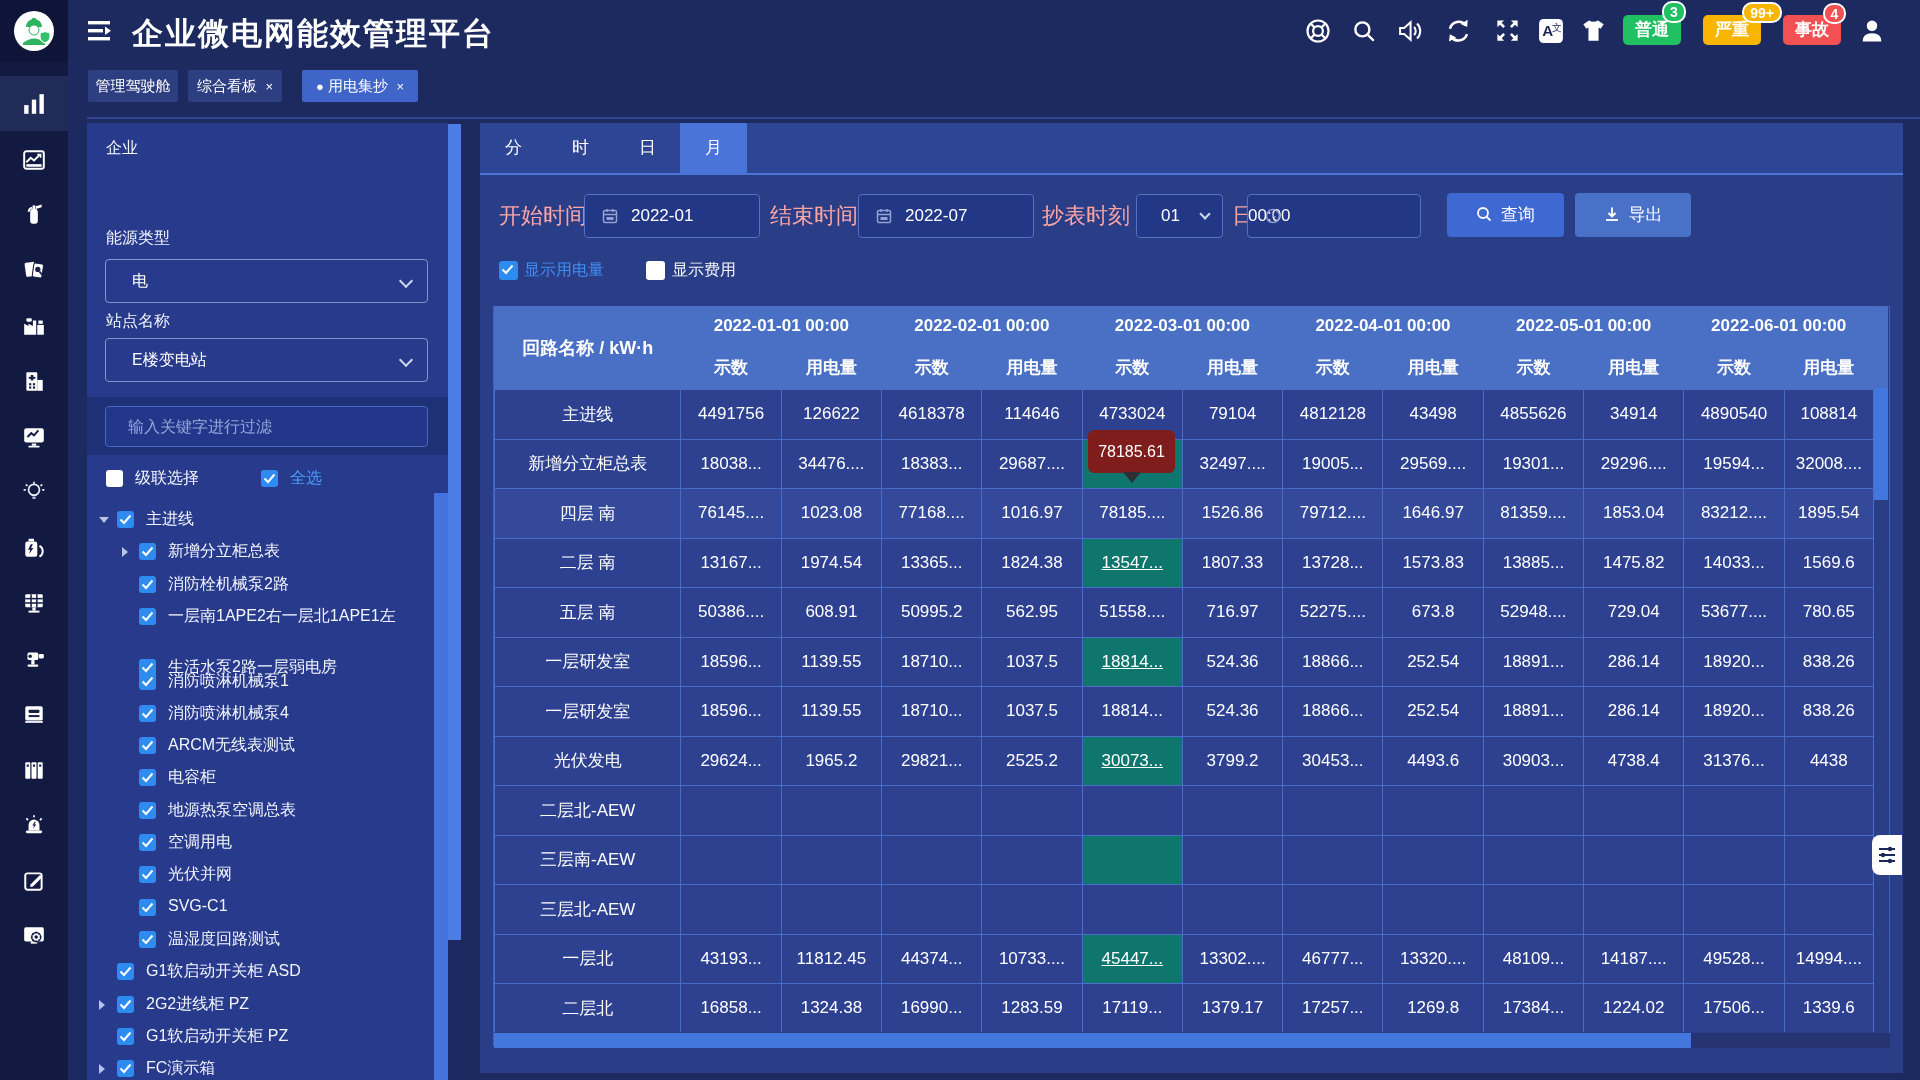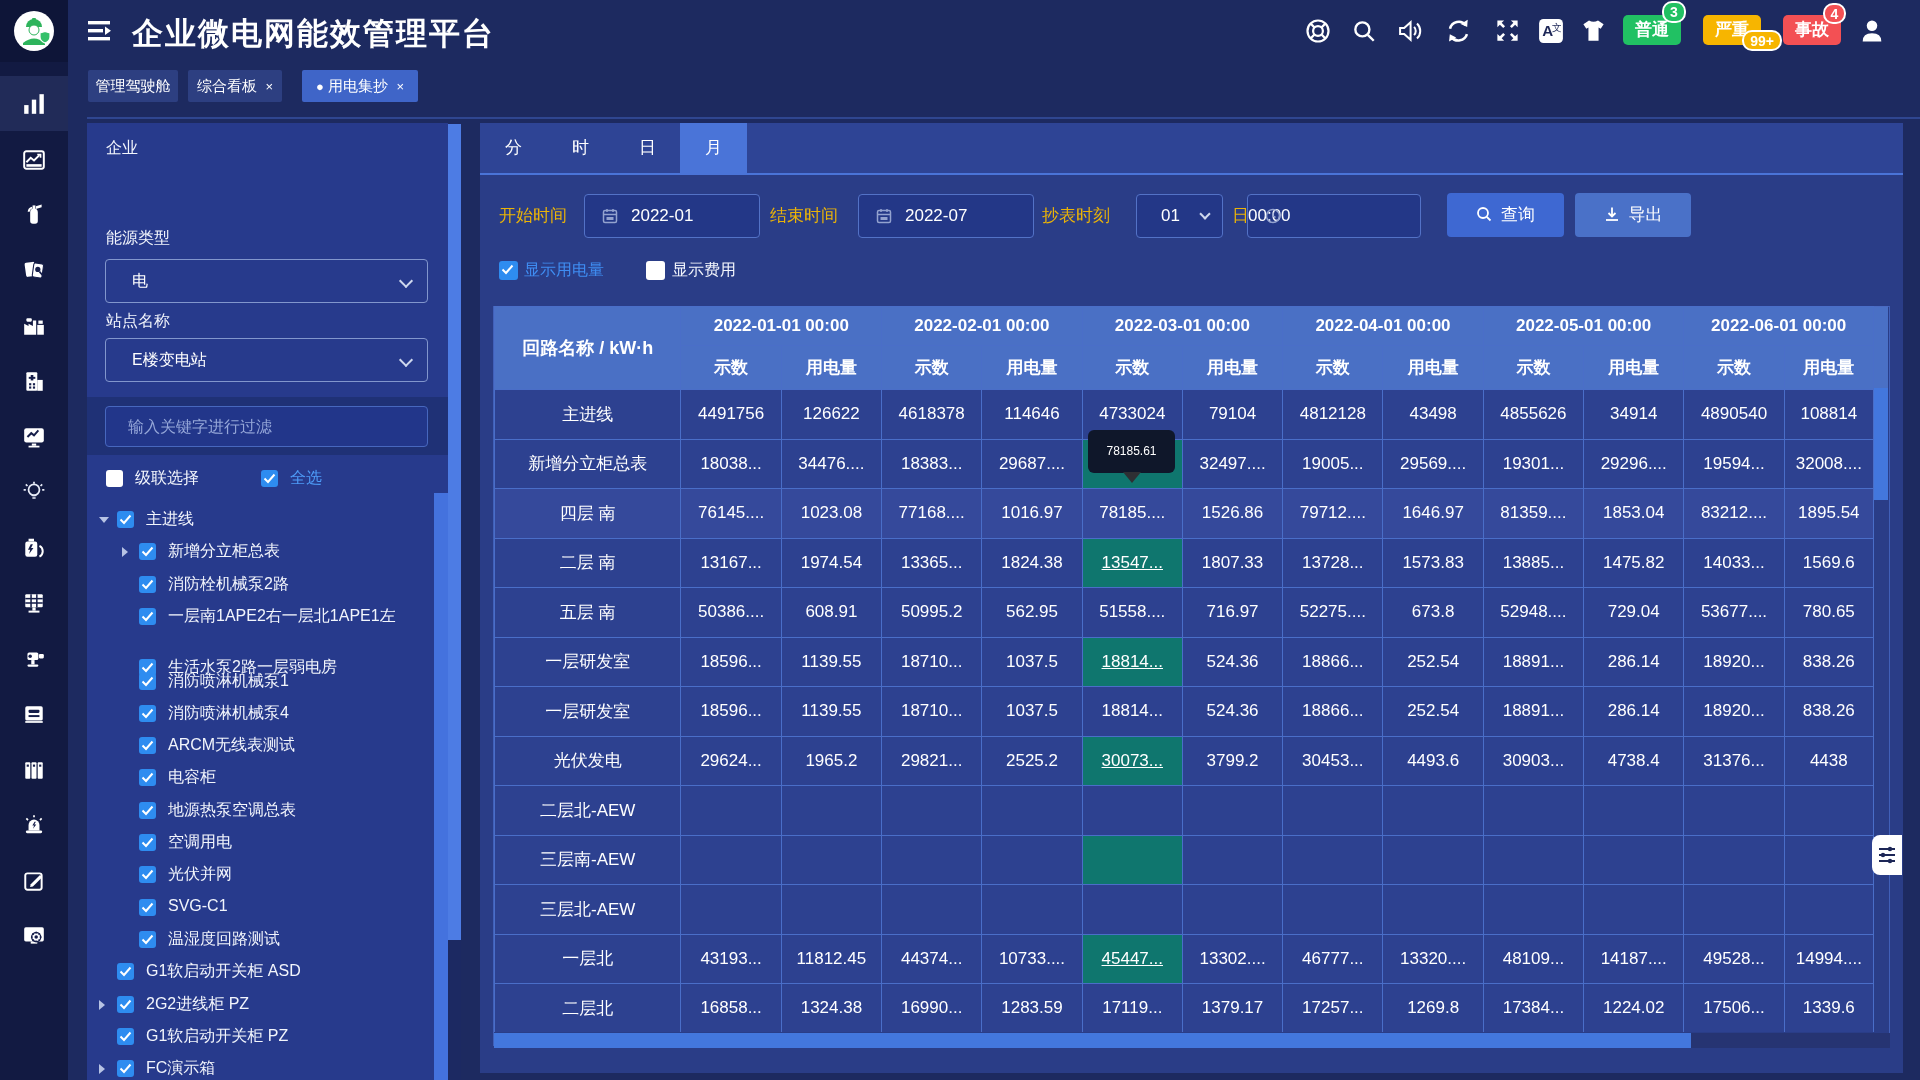--- a/index.html
+++ b/index.html
@@ -34,41 +34,41 @@
 .trow{left:0;height:32px;width:361px;font-size:16px;color:#f2f5fc;}
 
 #pscroll{left:448px;top:123px;width:13px;height:957px;background:#1c2962;}
 #pthumb{left:448px;top:124px;width:13px;height:816px;background:#4d7ce4;}
 #tthumb{left:434px;top:493px;width:14px;height:587px;background:#4472de;}
 
 #main{left:480px;top:123px;width:1423px;height:950px;background:#2a3d87;}
 #mtabbar{left:0;top:0;width:1423px;height:52px;background:#2e4495;border-bottom:2px solid #4a74d8;}
 .mtab{top:0;width:67px;height:50px;line-height:50px;text-align:center;font-size:17px;color:#fff;}
 #mtabact{left:200px;top:0;width:67px;height:52px;background:#4a74d8;}
-.flabel{top:71px;height:44px;line-height:44px;font-size:17px;color:#eab308;}
+.flabel{top:71px;height:44px;line-height:44px;font-size:22px;color:#fca5a5;}
 .finput{top:71px;height:44px;border:1px solid #5372c6;border-radius:4px;background:#233787;color:#fff;font-size:17px;line-height:42px;}
 .fbtn{top:70px;height:44px;border-radius:4px;color:#fff;font-size:17px;text-align:center;line-height:44px;}
 .cal{position:absolute;left:17px;top:13px;}
 .ccb{top:138px;width:19px;height:19px;border-radius:3px;}
 
 #card{left:13px;top:183px;width:1397px;height:740px;border:1px solid #4160b8;}
 #tblwrap{left:14px;top:183px;width:1380px;height:726px;overflow:hidden;}
 table{border-collapse:collapse;table-layout:fixed;width:1380px;}
 td,th{border:1px solid #4a6ec8;text-align:center;color:#fff;overflow:hidden;white-space:nowrap;}
 thead th{background:#4a70c5;font-size:17px;font-weight:bold;}
 tbody td{font-size:17px;}
 tr.odd td{background:#2d4190;}
 tr.even td{background:#2d4190;}
 tr.hov td{background:#35499b;}
 tr.odd td.hl{background:#2d4190;}
 tr.even td.hl{background:#0f766e;text-decoration:underline;}
 tr.hov td.hl{background:#35499b;}
 th.hl{background:#4a70c5;}
 
-#tip{left:608px;top:307px;width:87px;height:43px;background:#0f172a;border-radius:6px;color:#fff;font-size:12px;text-align:center;line-height:43px;}
+#tip{left:608px;top:307px;width:87px;height:43px;background:#7f1d1d;border-radius:6px;color:#fff;font-size:16px;text-align:center;line-height:43px;}
 #tiparr{left:643px;top:349px;width:0;height:0;border-left:9px solid transparent;border-right:9px solid transparent;border-top:11px solid #2e2f33;}
 
 #hscroll{left:14px;top:910px;width:1396px;height:15px;background:#263472;}
 #hthumb{left:14px;top:910px;width:1197px;height:15px;background:#4377dd;}
 #vthumb{left:1394px;top:265px;width:14px;height:112px;background:#4377dd;}
 #settbtn{left:1872px;top:835px;width:30px;height:40px;background:#fff;border-radius:8px 0 0 8px;}
 </style>
 </head>
 <body>
 <div id="scene">
@@ -132,21 +132,21 @@
       </svg>
     <svg class="abs" style="left:1858px;top:17px;" width="28" height="28" viewBox="0 0 24 24" fill="#fff">
         <circle cx="12" cy="7.5" r="4.5"></circle>
         <path d="M4 21 q0 -7 8 -7 t8 7 z"></path>
       </svg>
   </div>
 
   <div class="abs sbtn" style="left:1623px;width:58px;background:#21c163;">普通</div>
   <div class="abs badge" style="left:1662px;top:1px;width:24px;height:22px;line-height:19px;background:#21c163;">3</div>
   <div class="abs sbtn" style="left:1703px;width:58px;background:#f7b500;">严重</div>
-  <div class="abs badge" style="left:1742px;top:2px;width:40px;height:21px;line-height:18px;background:#f7b500;margin-top:28px;">99+</div>
+  <div class="abs badge" style="left:1742px;top:2px;width:40px;height:21px;line-height:18px;background:#f7b500;">99+</div>
   <div class="abs sbtn" style="left:1783px;width:58px;background:#f35054;">事故</div>
   <div class="abs badge" style="left:1823px;top:3px;width:23px;height:21px;line-height:18px;background:#f35054;">4</div>
 
   <div class="abs ttab" style="left:88px;width:90px;background:#2d3f81;">管理驾驶舱</div>
   <div class="abs ttab" style="left:188px;width:94px;background:#2d3f81;">综合看板&nbsp;&nbsp;<span style="font-size:13px;">×</span></div>
   <div class="abs ttab" style="left:302px;width:116px;background:#3f65c8;"><span style="font-size:13px;">●</span> 用电集抄&nbsp;&nbsp;<span style="font-size:13px;">×</span></div>
   <div class="abs" id="tabdiv"></div>
   <div class="abs" style="left:68px;top:62px;width:19px;height:1018px;background:#1d2a60;"></div>
 
   <div class="abs" id="sidebar">

